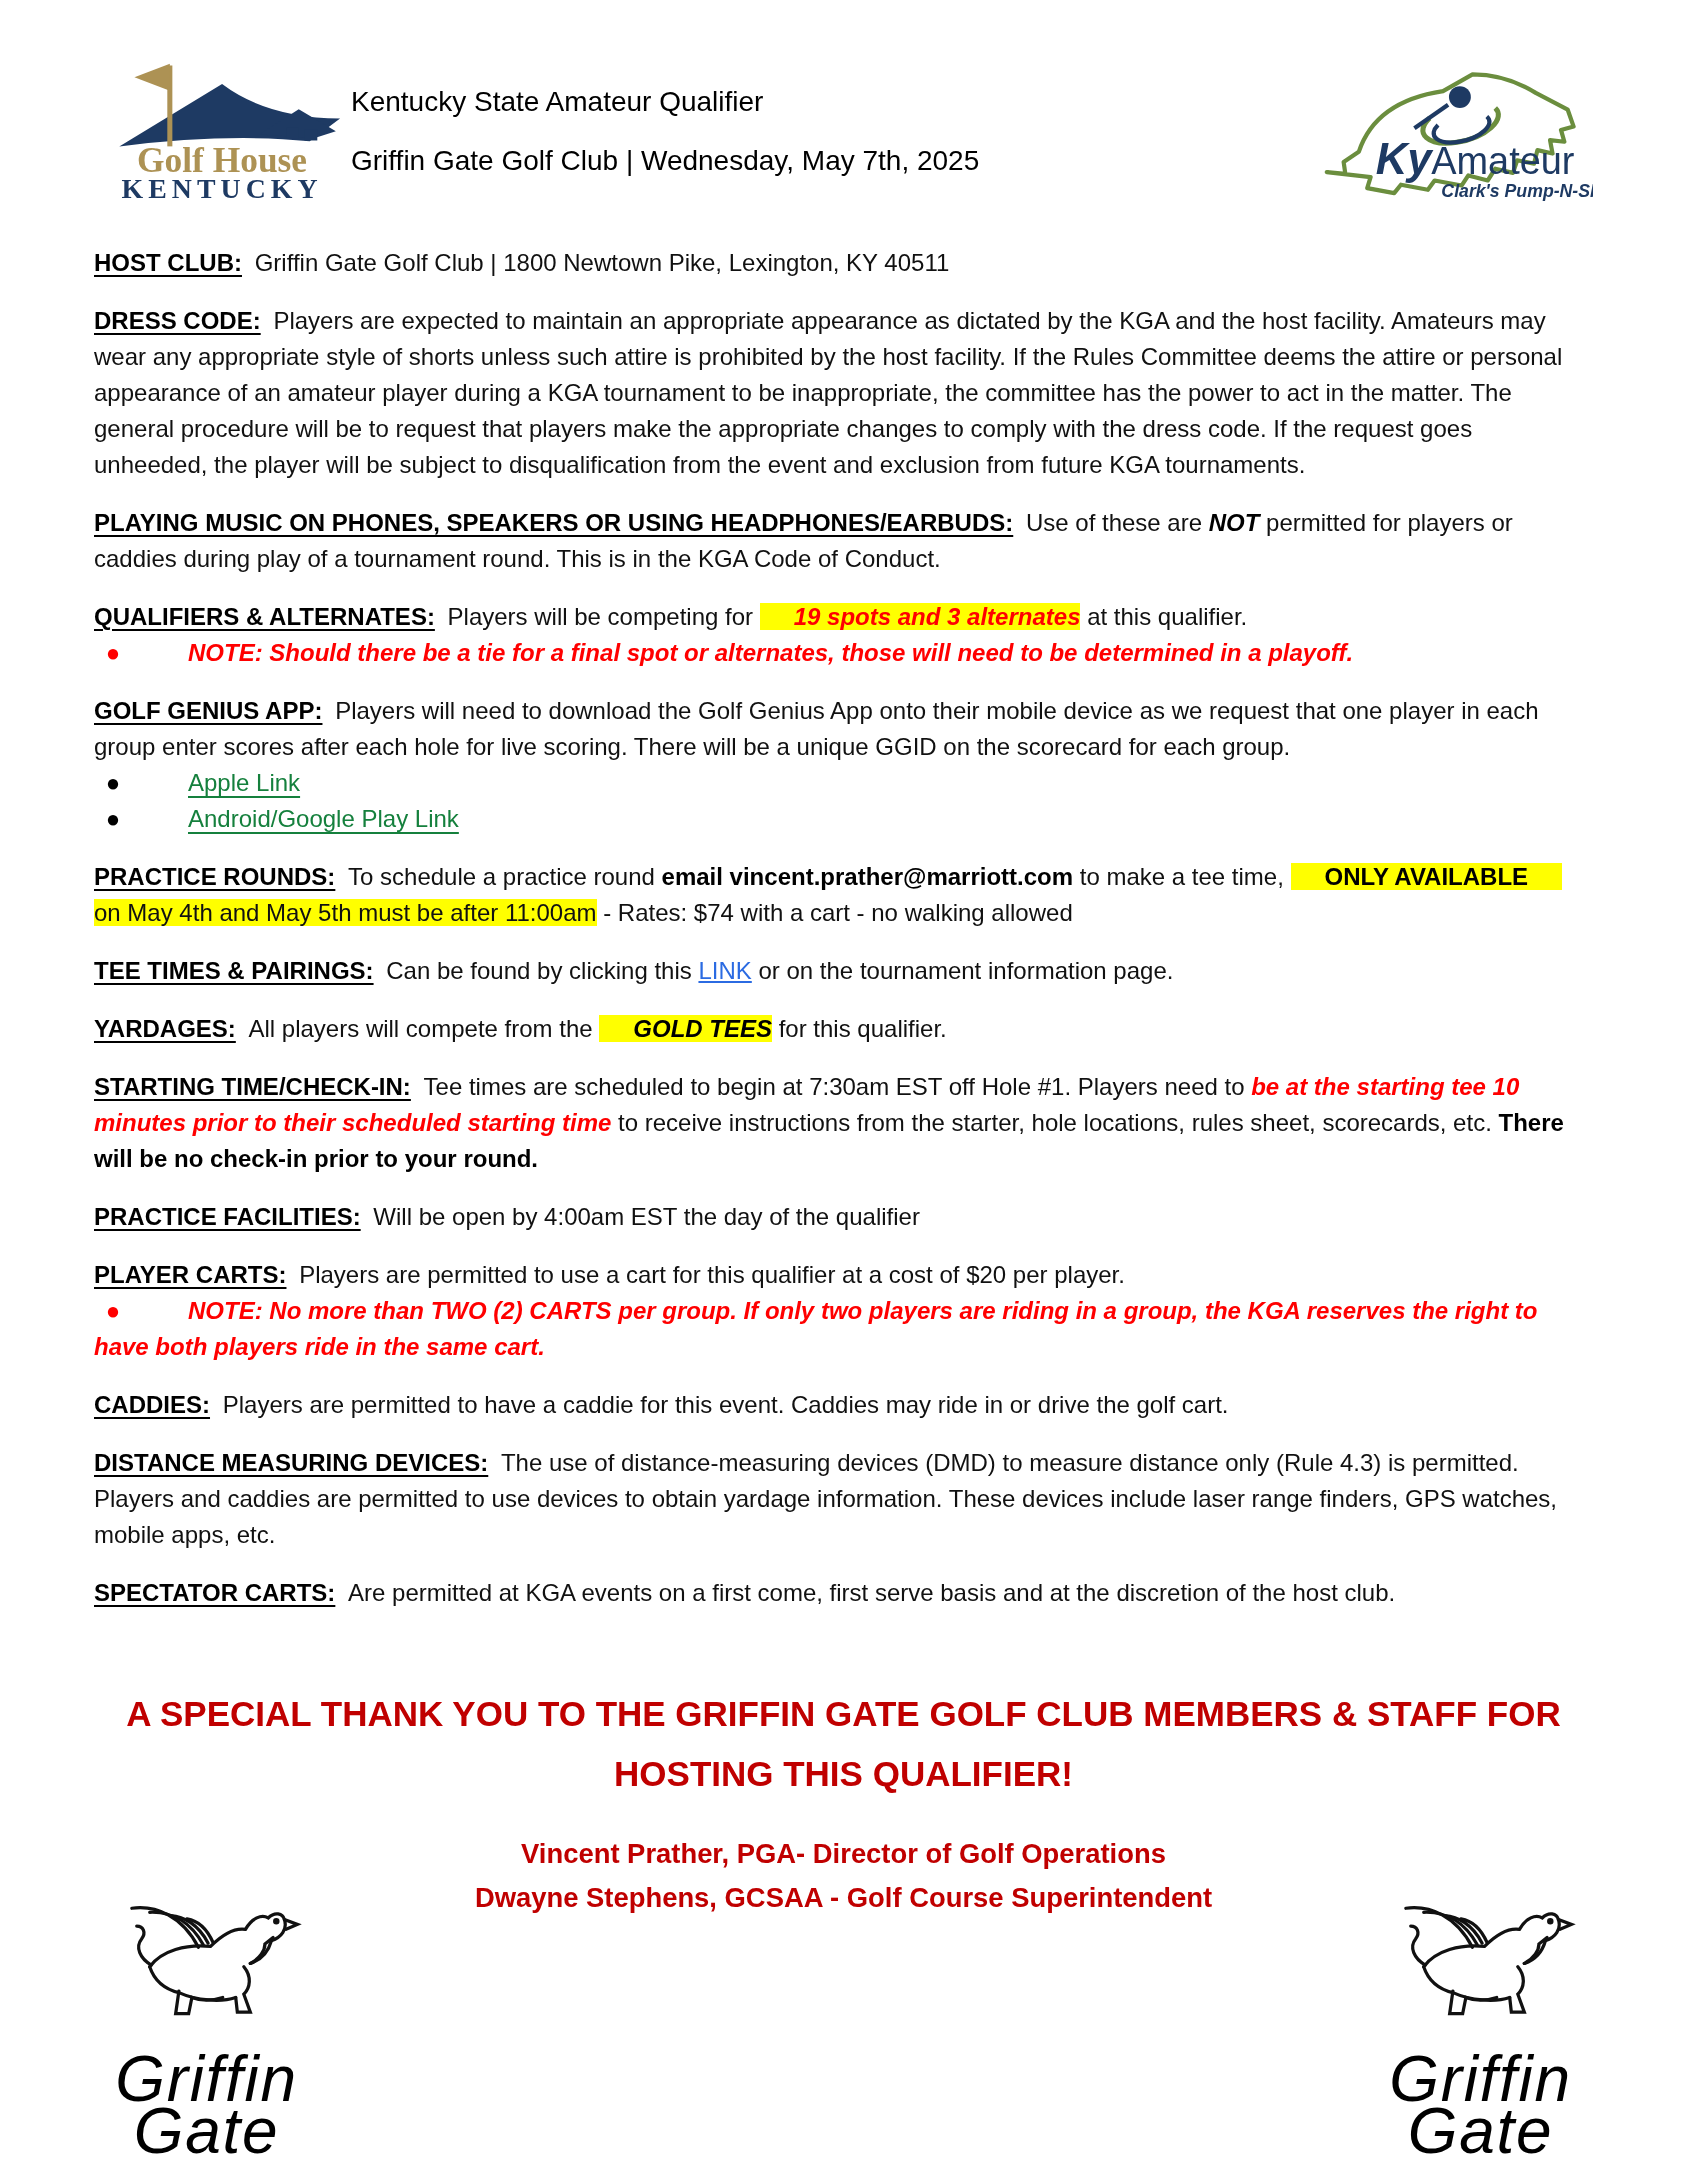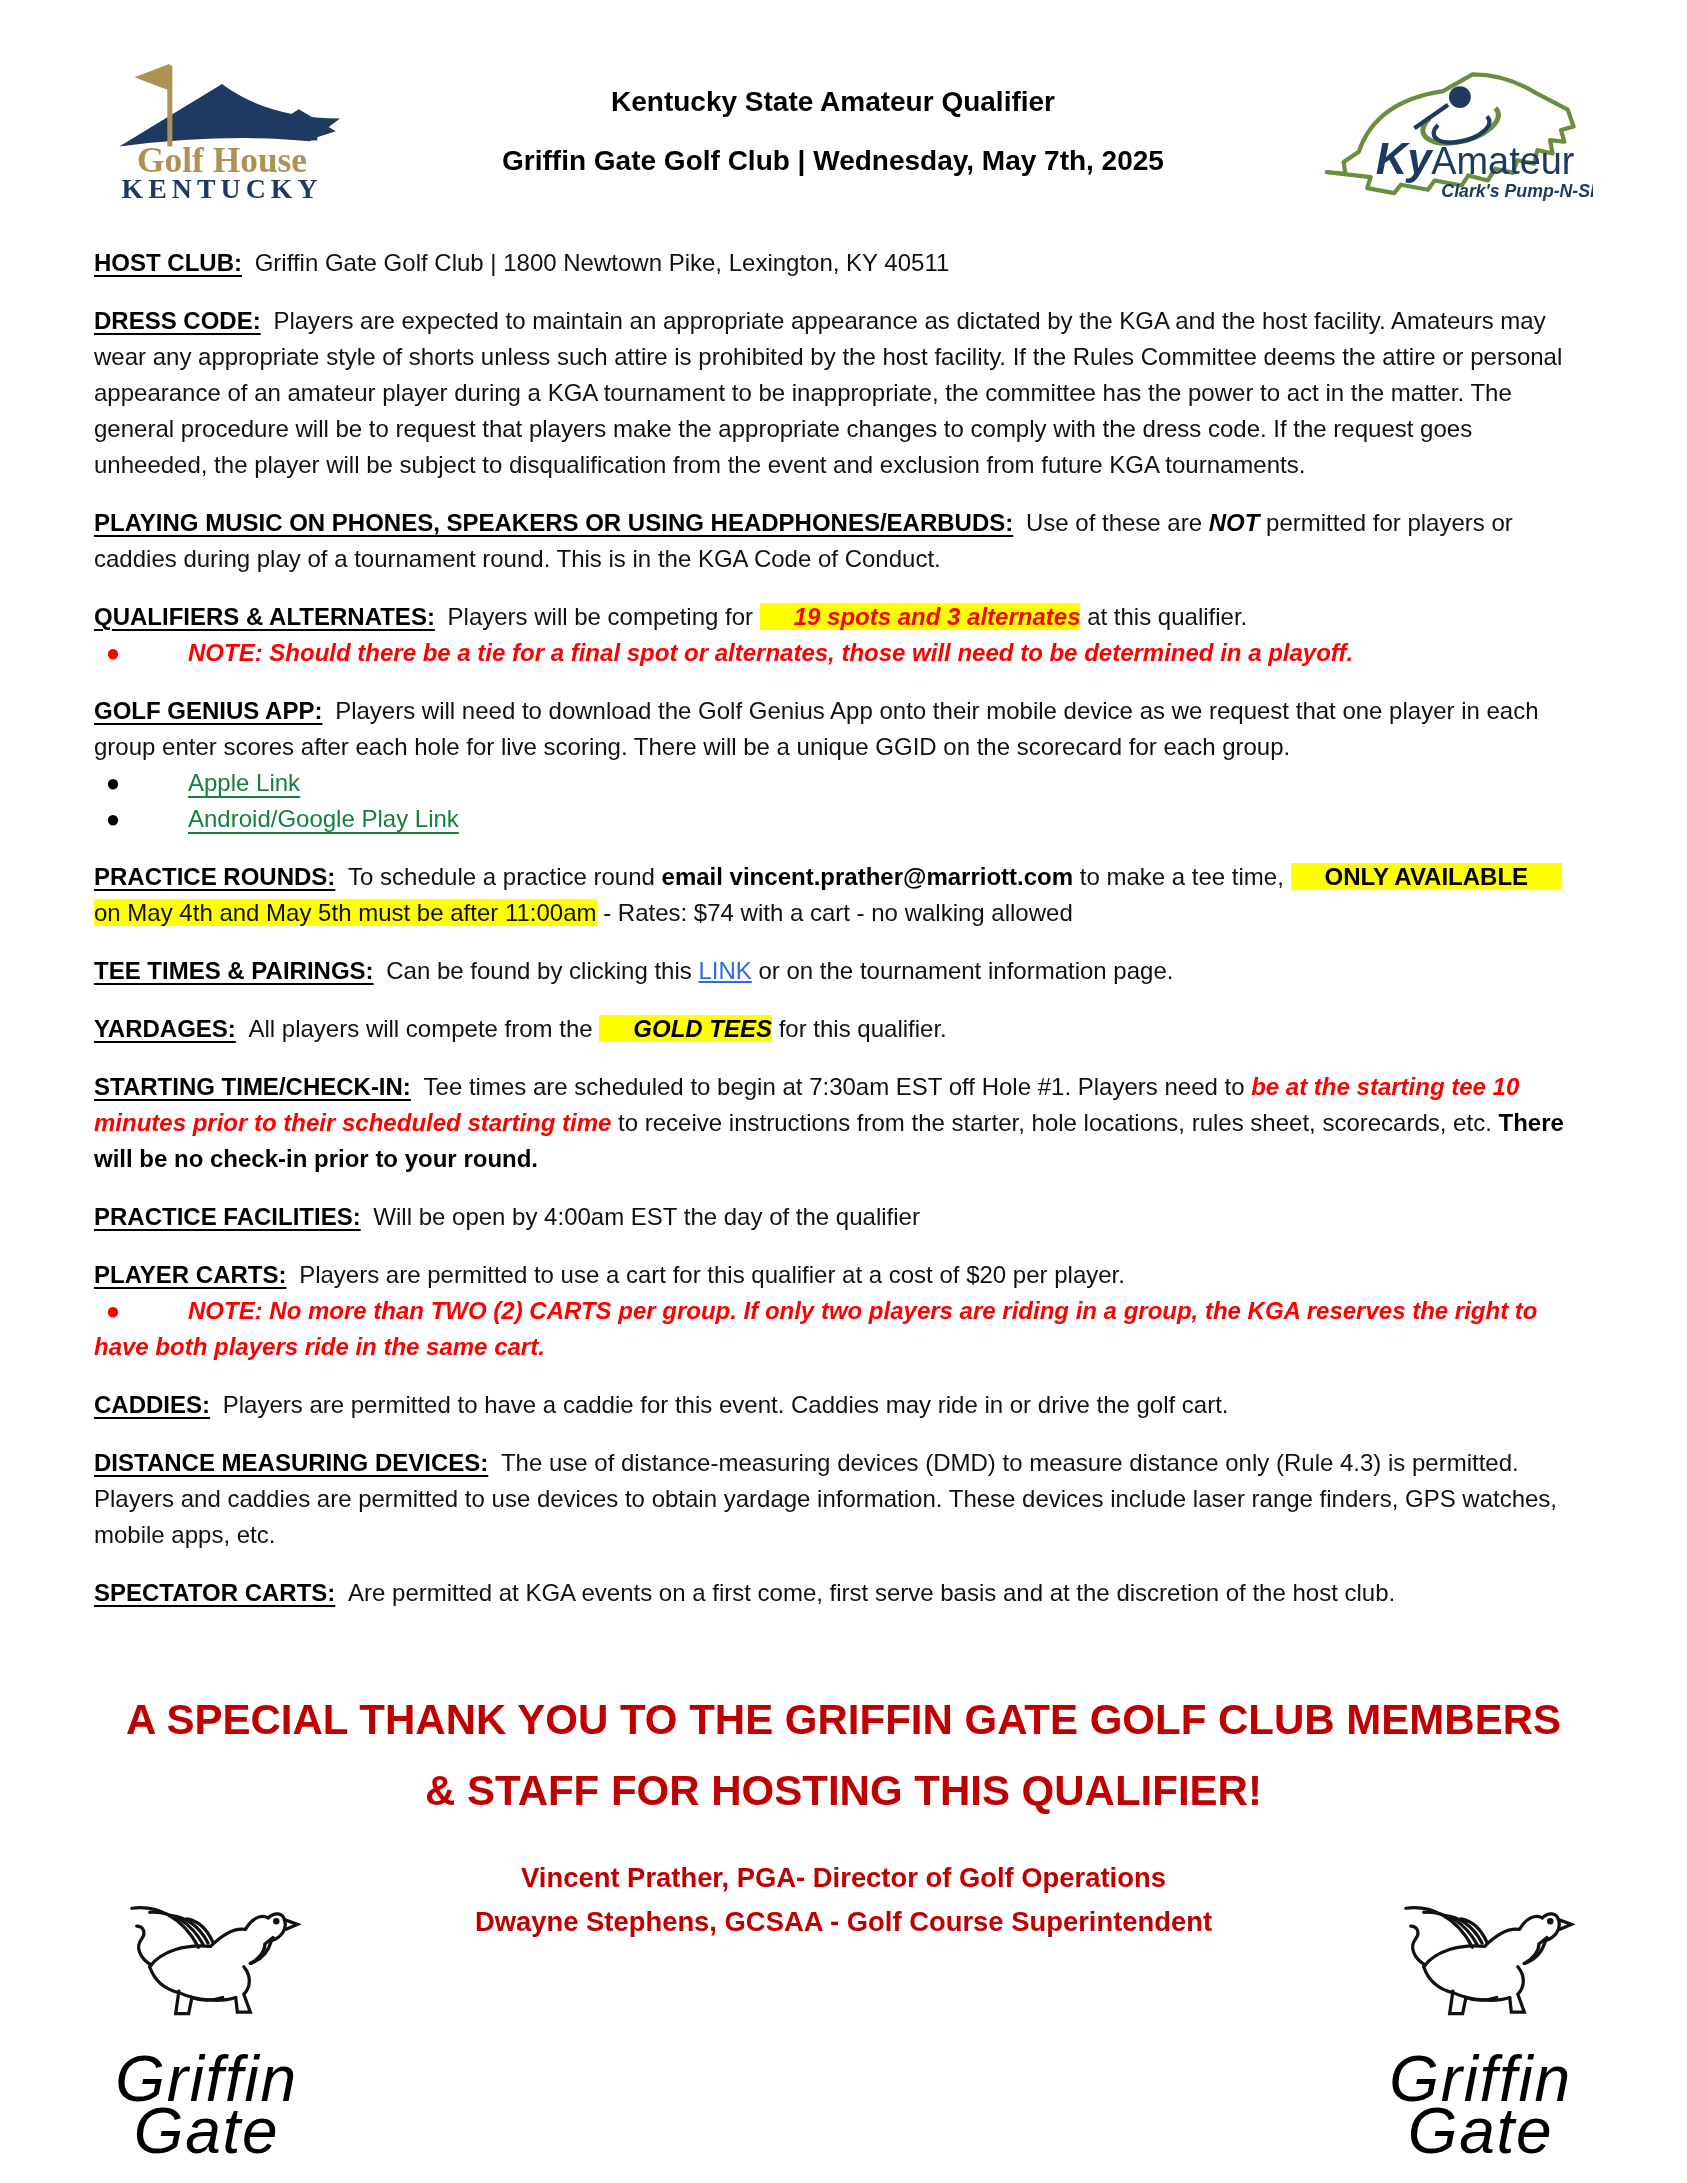--- a/index.html
+++ b/index.html
@@ -8,21 +8,21 @@
     width:1687px; height:2183px; position:relative; overflow:hidden;
     font-family:"Liberation Sans", sans-serif; font-size:24px; color:#111;
     line-height:1.5;
   }
   .page { padding:49px 94px 0 94px; }
 
   
   .header { display:flex; align-items:center; margin-bottom:30px; }
   .header .logo-left  { width:257px; flex:0 0 auto; }
   .header .logo-right { width:278px; flex:0 0 auto; }
-  .title-block { flex:1; text-align:center; font-weight:bold; font-size:28px; line-height:2.1; color:#000; }
+  .title-block { flex:1; text-align:left; font-weight:normal; font-size:28px; line-height:2.1; color:#000; }
 
   
   .section { margin:0 12px 22px 0; }
   .section.tight { margin-bottom:0; }
   .label {
     font-weight:bold; text-decoration:underline;
     text-decoration-thickness:2.1px; text-underline-offset:4.2px;
     margin-right:12.7px; color:#000;
   }
   .b { font-weight:bold; color:#000; }
@@ -33,21 +33,21 @@
   .bullet { display:inline-block; width:94px; padding-left:11.8px; font-style:normal; }
   .note .bullet { color:#ff0000; }
   .link-row { margin:0; }
   .link-row .bullet { color:#000; }
   .link-teal { color:#15803d; text-decoration:underline; text-underline-offset:5px; cursor:pointer; }
   .links-block { margin-bottom:22px; }
   .link-blue { color:#2b6be2; text-decoration:underline; cursor:pointer; }
 
   
   .thankyou {
-    color:#c00000; font-weight:bold; text-align:center; font-size:42px;
+    color:#c00000; font-weight:bold; text-align:center; font-size:35px;
     line-height:1.7; margin:73px 17px 25px 17px;
   }
   .names { color:#c00000; font-weight:bold; text-align:center; font-size:27.4px; line-height:1.62;margin-top:29px; }
 
   
   .footer-logo { position:absolute; bottom:22px; width:295px; text-align:center; color:#000; }
   .footer-logo.left  { left:59px; }
   .footer-logo.right { right:59px; }
   .script-text { font-family:Liberation Sans, sans-serif; font-style:italic; font-size:64px; line-height:0.9; letter-spacing:1.7px; }
   .script-text .l2 { display:block; margin-top:-5px; }

